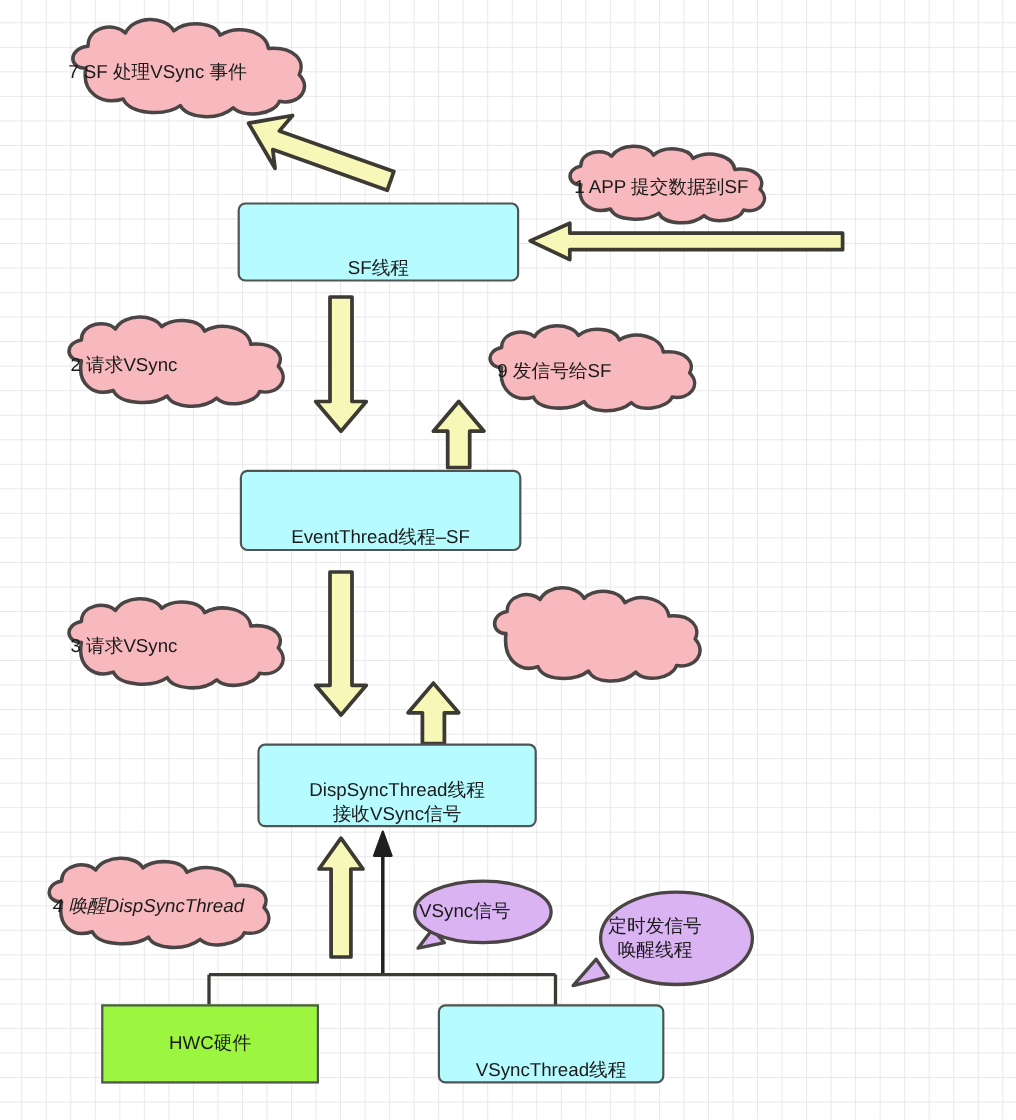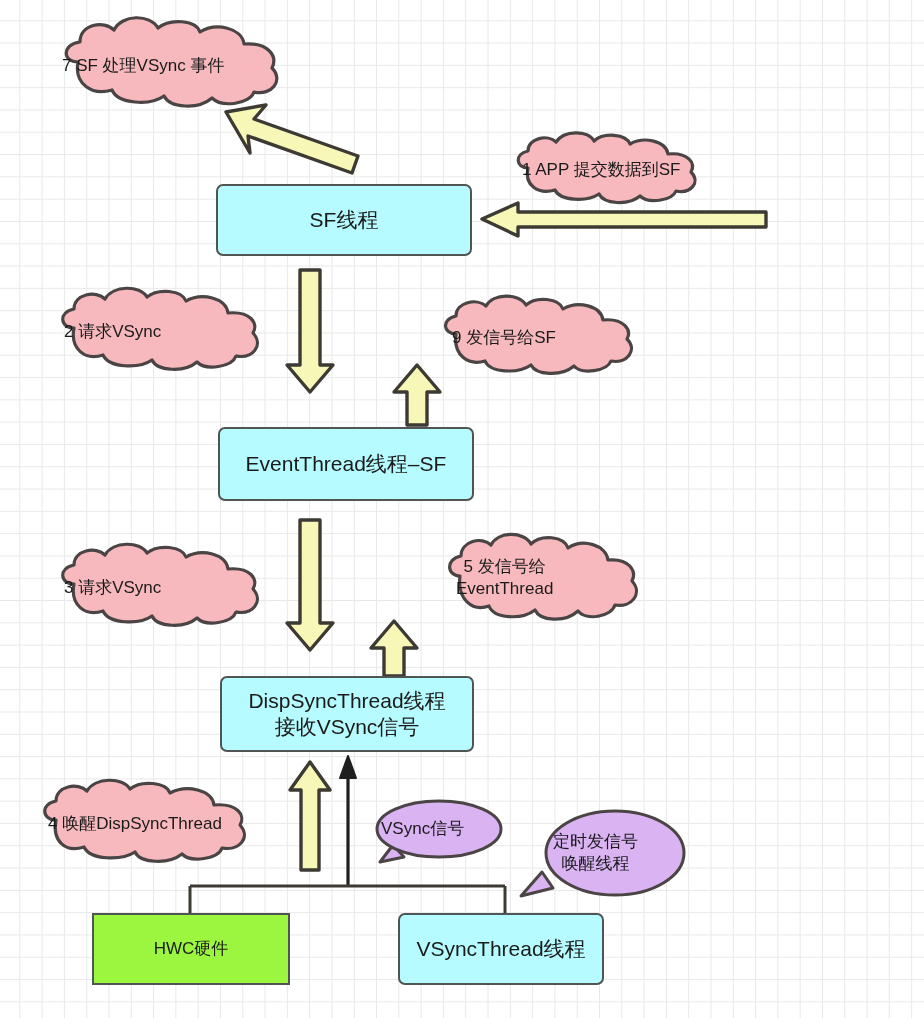--- a/index.html
+++ b/index.html
@@ -39,21 +39,22 @@
     text-align: center;
     color: #1a1a1a;
     line-height: 1.25;
     white-space: pre-line;
     z-index: 4;
   }
   .box {
     border: 2.5px solid #4f5552;
     border-radius: 7px;
     background: #b6fbff;
-    font-size: 21px;
+    font-size: 17px;
+    align-items: flex-end;
   }
   .box-sharp {
     border: 2.5px solid #4f5552;
     border-radius: 0;
     background: #9cf53f;
     font-size: 17px;
   }
   .circle {
     border: 2.5px solid #4f5552;
     border-radius: 50%;
@@ -183,21 +184,21 @@
 
   <div class="node box" style="left:216px; top:184px; width:256px; height:72px;">
     <span>SF线程</span>
   </div>
 
 
   <div class="node box" style="left:218px; top:427px; width:256px; height:74px;">
     <span>EventThread线程–SF</span>
   </div>
 
-  <div class="node box" style="left:220px; top:676px; width:254px; height:76px;">
+  <div class="node box" style="left:234px; top:676px; width:254px; height:76px;">
     <span>DispSyncThread线程
 接收VSync信号</span>
   </div>
 
   <div class="node box-sharp" style="left:92px; top:913px; width:198px; height:72px;">
     <span>HWC硬件</span>
   </div>
 
   <div class="node box" style="left:398px; top:913px; width:206px; height:72px;">
     <span>VSyncThread线程</span>
@@ -216,26 +217,22 @@
   </div>
 
   <div class="cloud-label" style="left:452px; top:318px; width:190px; height:40px;">
     <span>9 发信号给SF</span>
   </div>
 
   <div class="cloud-label" style="left:64px; top:568px; width:200px; height:40px;">
     <span>3 请求VSync</span>
   </div>
 
-  <div class="cloud-label" style="left:456px; top:551px; width:190px; height:54px;">
-    <span>5 发信号给
-EventThread</span>
-  </div>
-
-  <div class="cloud-label" style="left:48px; top:804px; width:206px; height:40px;">
+
+  <div class="cloud-label" style="left:48px; top:804px; width:206px; height:40px;font-style:italic;">
     <span>4 唤醒DispSyncThread</span>
   </div>
 
   <div class="bubble-label" style="left:553px; top:825px; width:124px; height:56px;">
     <span>定时发信号
 唤醒线程</span>
   </div>
 
   <div class="bubble-label" style="left:381px; top:811px; width:116px; height:36px;">
     <span>VSync信号</span>

